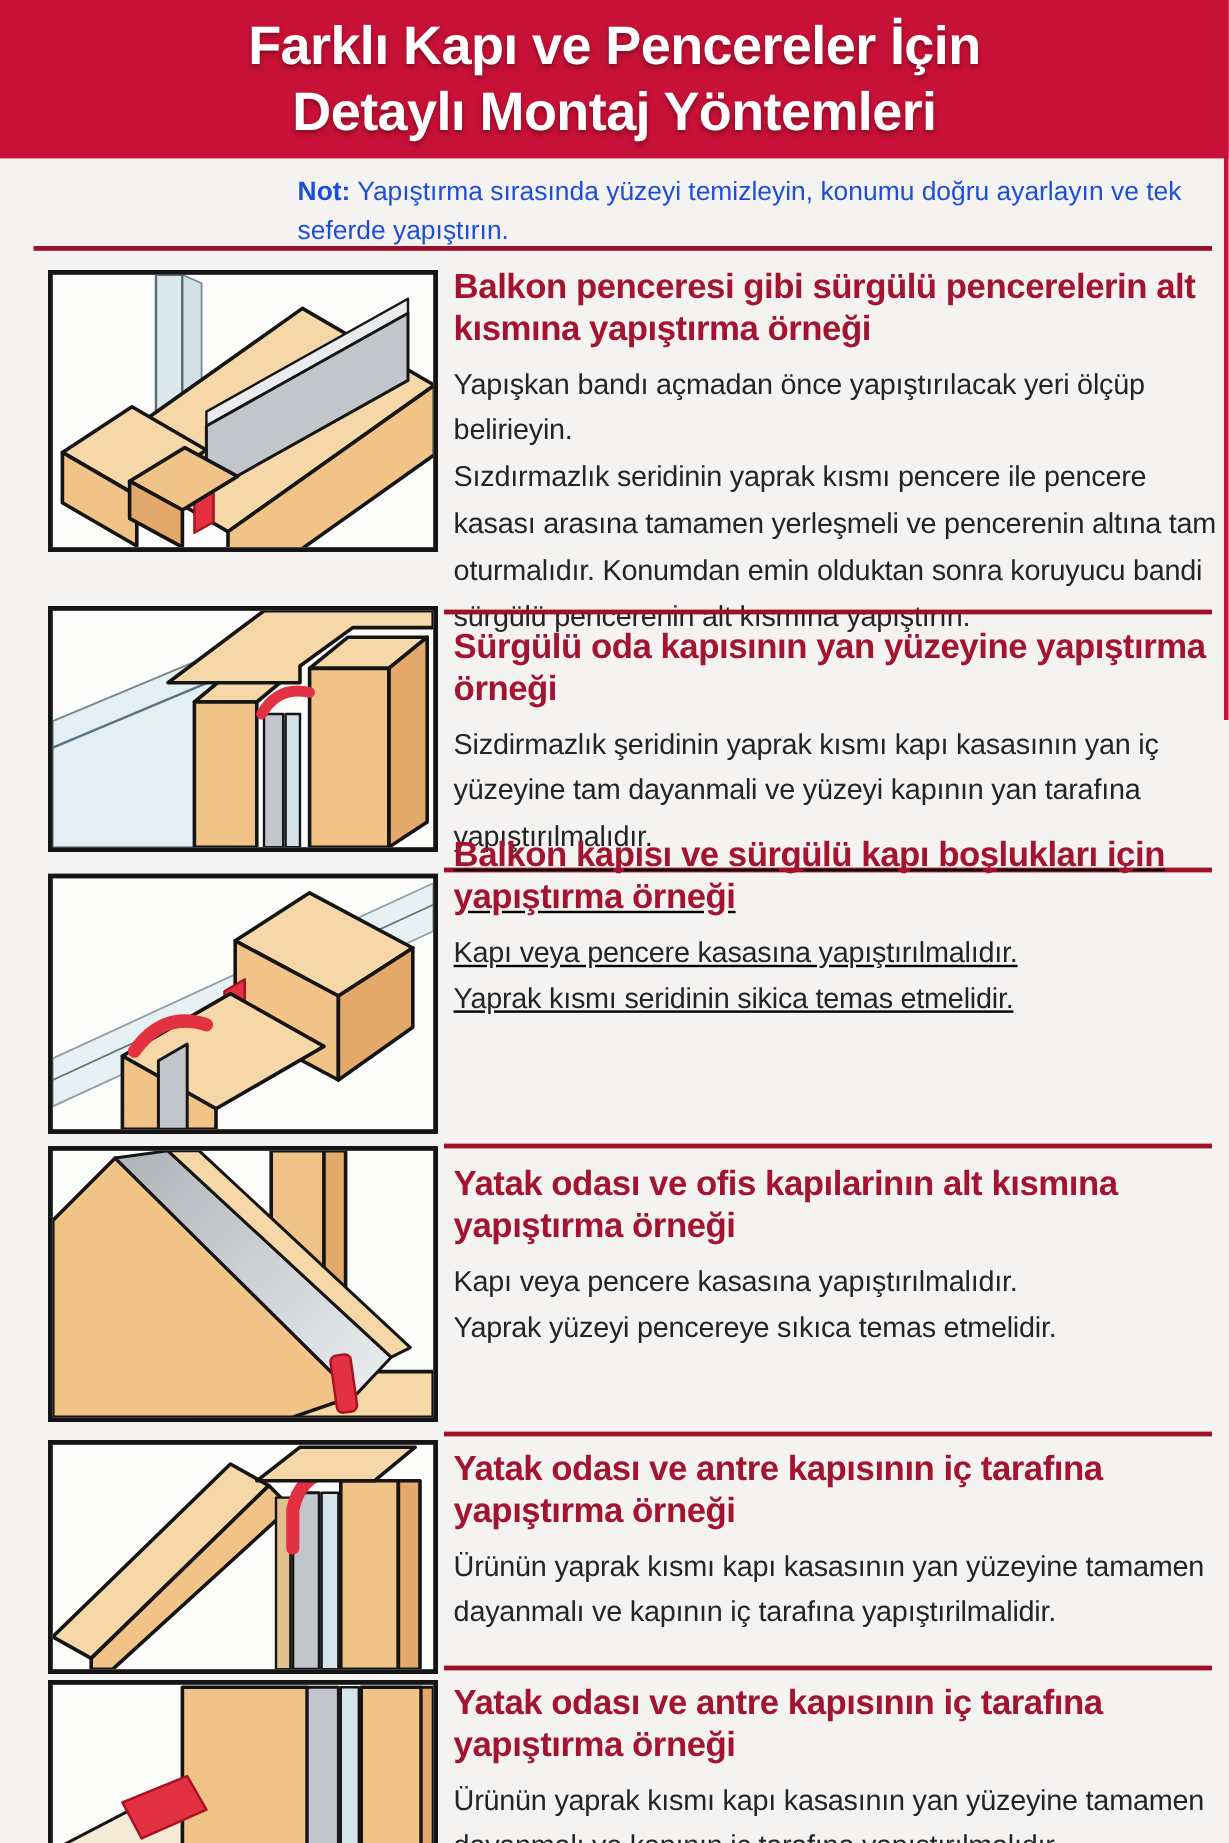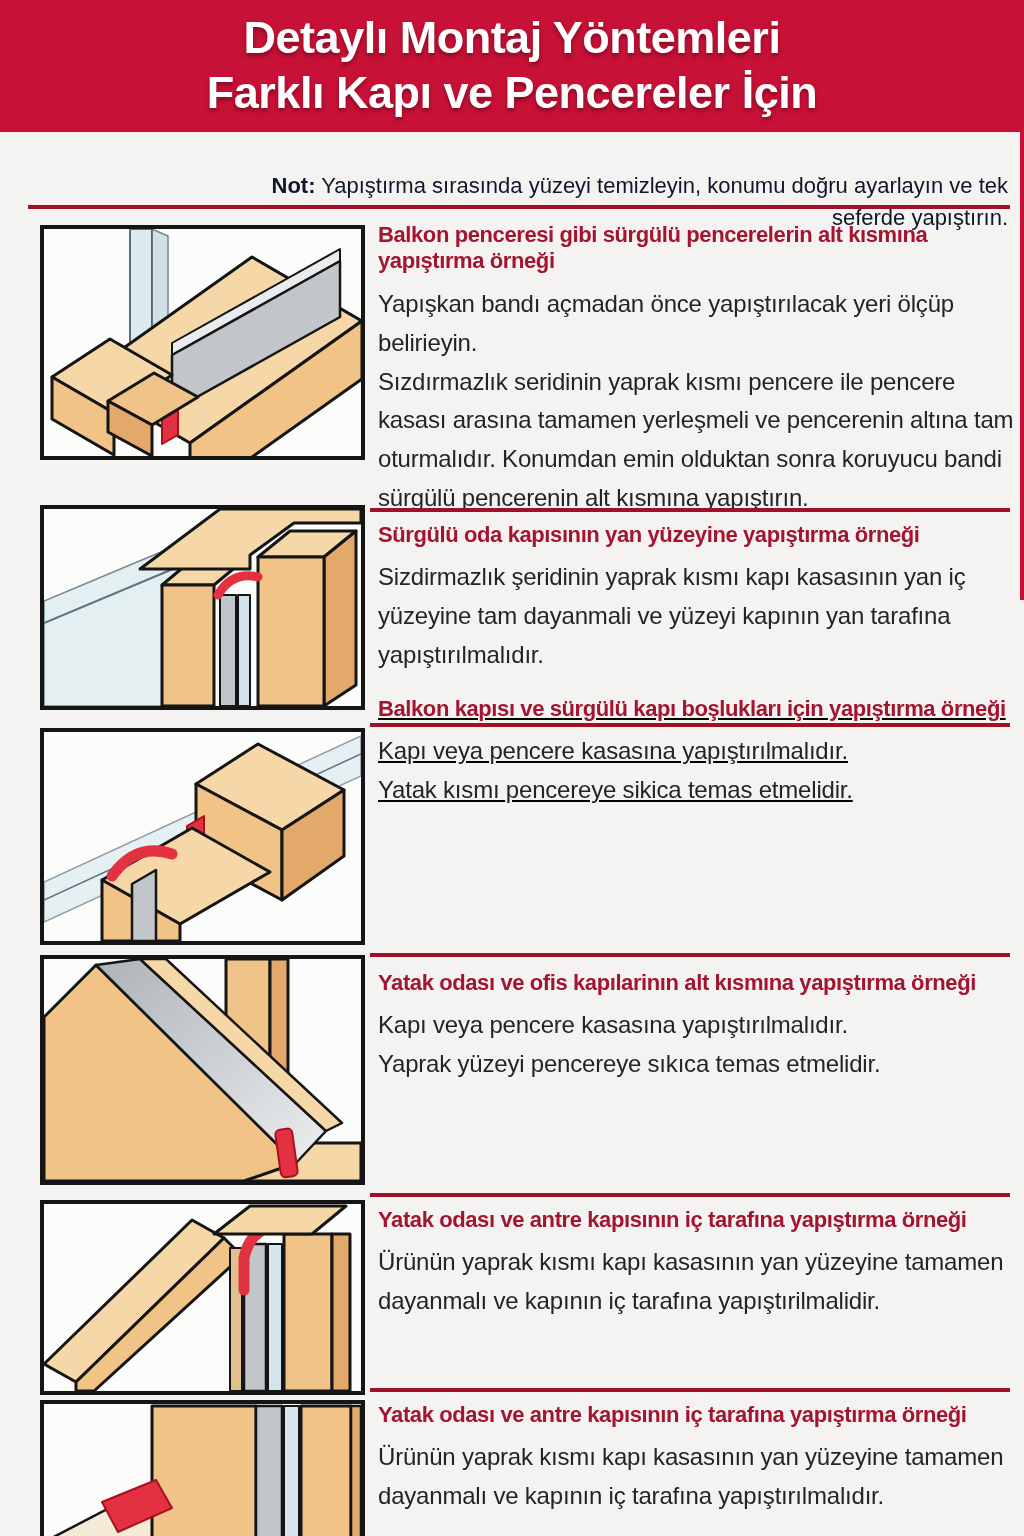--- a/index.html
+++ b/index.html
@@ -12,50 +12,50 @@
     position:absolute;left:0;top:0;width:1024px;height:132px;
     background:#c81136;color:#fff;display:flex;flex-direction:column;
     align-items:center;justify-content:center;text-align:center;
   }
   .header .line{
     font-size:45px;font-weight:700;line-height:1.22;letter-spacing:-0.5px;
     text-shadow:0 3px 4px rgba(0,0,0,.35);
   }
   
   .note{
-    position:absolute;left:248px;top:148px;width:760px;
-    font-size:22px;color:#0f172a;text-align:right;line-height:1.45;
+    position:absolute;left:248px;top:122px;width:760px;
+    font-size:22px;color:#1d4ed8;text-align:left;line-height:1.45;
   }
   .note b{font-weight:700;}
   
   .divider{position:absolute;height:4px;background:#a01029;}
   
   .edge-strip{position:absolute;right:0;top:0;width:4px;height:600px;background:#c81136;}
   
   .frame{
     position:absolute;left:40px;width:317px;border:4px solid #151515;
     background:#fcfcfb;overflow:hidden;
   }
   .frame svg{display:block;width:100%;height:100%;}
   
   .txt{position:absolute;left:378px;width:636px;}
   .sec-title{
-    margin:0 0 10px 0;color:#a31430;font-size:22px;font-weight:700;
+    margin:0 0 10px 0;color:#a31430;font-size:29px;font-weight:700;
     line-height:1.2;letter-spacing:-0.4px;
   }
   .sec-body p{margin:0;color:#242424;font-size:24px;line-height:1.62;letter-spacing:-0.2px;}
 </style>
 </head>
 <body>
 
 <div class="page">
 
   <div class="header">
+    <div class="line">Farklı Kapı ve Pencereler İçin</div>
     <div class="line">Detaylı Montaj Yöntemleri</div>
-    <div class="line">Farklı Kapı ve Pencereler İçin</div>
   </div>
 
   <p class="note"><b>Not:</b><span> Yapıştırma sırasında yüzeyi temizleyin, konumu doğru ayarlayın ve tek seferde yapıştırın.</span></p>
 
   <div class="divider" style="left:28px;top:205px;width:982px;"></div>
 
   <div class="edge-strip"></div>
 
   <div class="frame" style="top:225px;height:227px;">
     <svg viewBox="0 0 317 227">
@@ -121,21 +121,21 @@
         <polygon points="58,148 136,192 136,209 58,209" fill="#f1c387" stroke="#151515" stroke-width="3"></polygon>
         <polygon points="88,152 112,138 112,209 88,209" fill="#c2c6ca" stroke="#151515" stroke-width="2.5"></polygon>
         <path d="M68,144 Q92,110 128,122" stroke="#e23140" stroke-width="11" fill="none" stroke-linecap="round"></path>
       </g>
     </svg>
   </div>
   <div class="txt" style="top:696px;text-decoration:underline;">
     <h2 class="sec-title">Balkon kapısı ve sürgülü kapı boşlukları için yapıştırma örneği</h2>
     <div class="sec-body">
       <p>Kapı veya pencere kasasına yapıştırılmalıdır.</p>
-      <p>Yatak kısmı pencereye sikica temas etmelidir.</p>
+      <p>Yaprak kısmı seridinin sikica temas etmelidir.</p>
     </div>
   </div>
 
   <div class="divider" style="left:370px;top:953px;width:640px;"></div>
   <div class="frame" style="top:955px;height:222px;">
     <svg viewBox="0 0 317 222">
       <defs>
         <linearGradient id="gstrip" x1="0" y1="0" x2="1" y2="1">
           <stop offset="0" stop-color="#aeb3b8"></stop>
             <stop offset="1" stop-color="#eceeef"></stop>

